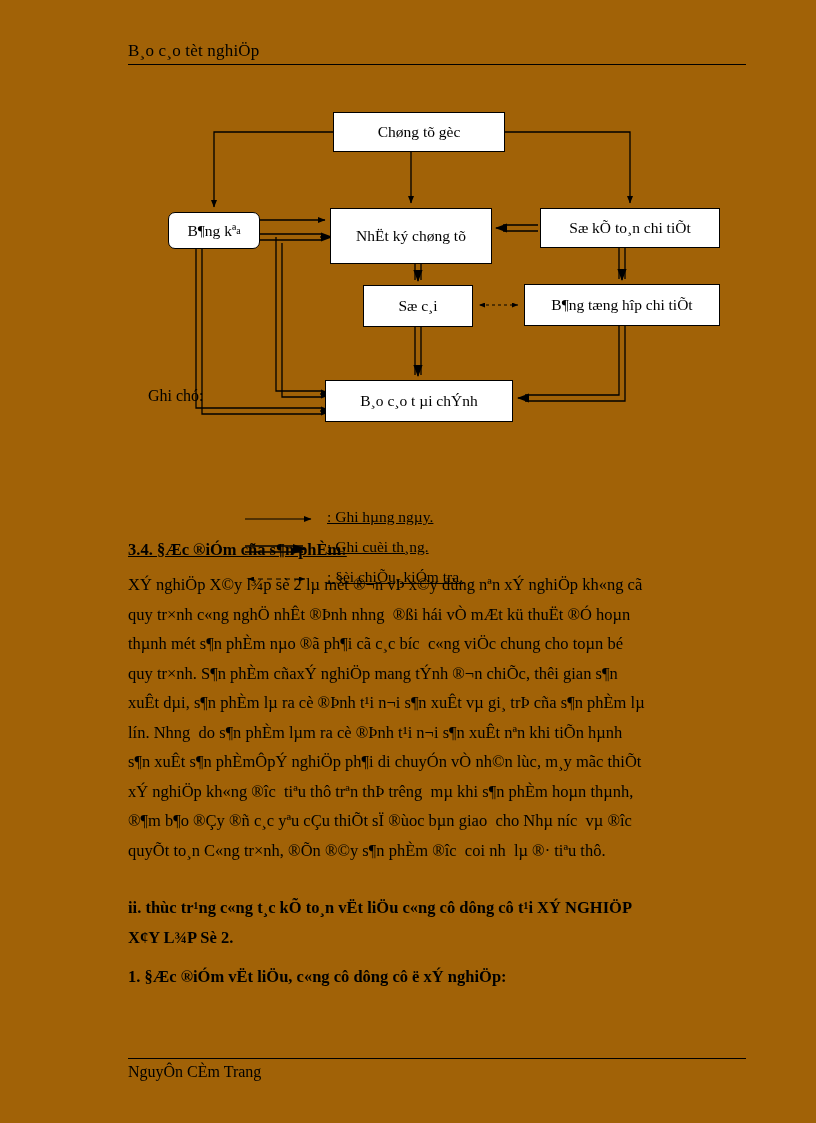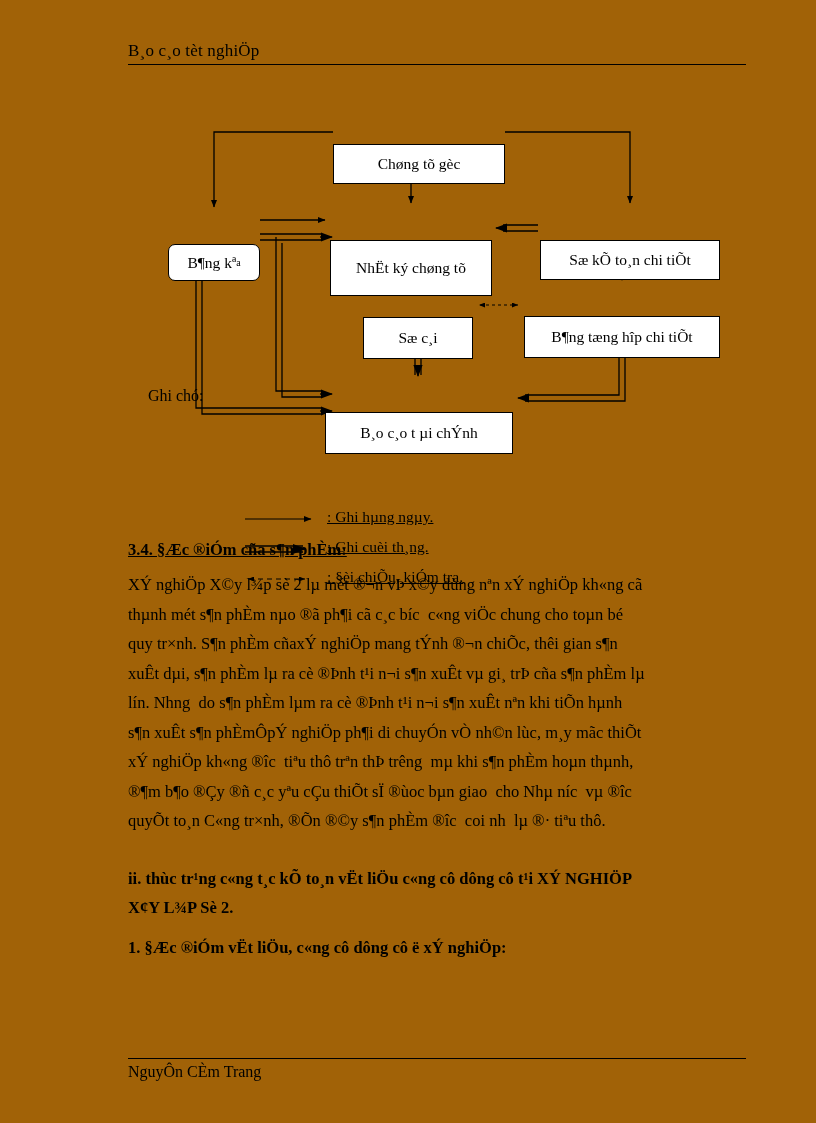--- a/index.html
+++ b/index.html
@@ -58,21 +58,20 @@
     border: 1.3px solid #000;
     background: #fff;
     display: flex;
     align-items: center;
     justify-content: center;
     font-size: 15.5px;
     line-height: 1.1;
     white-space: nowrap;
     box-sizing: border-box;
     z-index: 3;
-    margin-top: 32px;
   }
 
   #box-chung-tu-goc { left: 333px; top: 17px;  width: 172px; height: 40px; }
   #box-bang-ke      { left: 168px; top: 117px; width: 92px;  height: 37px; border-radius: 7px; }
   #box-nhat-ky      { left: 330px; top: 113px; width: 162px; height: 56px; }
   #box-so-ke-toan   { left: 540px; top: 113px; width: 180px; height: 40px; }
   #box-so-cai       { left: 363px; top: 190px; width: 110px; height: 42px; }
   #box-bang-tong    { left: 524px; top: 189px; width: 196px; height: 42px; }
   #box-bao-cao      { left: 325px; top: 285px; width: 188px; height: 42px; }
 
@@ -341,20 +340,23 @@
   </div>
 
   <div class="body-wrap">
 
     <div class="sec-head">3.4. §Æc ®iÓm cña s¶n phÈm:</div>
 
     <div class="para-line just">
       <span>XÝ nghiÖp X©y l¾p sè 2 lµ mét ®¬n vÞ x©y dùng nªn xÝ nghiÖp kh«ng cã</span>
     </div>
     <div class="para-line just">
+      <span>quy tr×nh c«ng nghÖ nhÊt ®Þnh nhng  ®ßi hái vÒ mÆt kü thuËt ®Ó hoµn</span>
+    </div>
+    <div class="para-line just">
       <span>thµnh mét s¶n phÈm nµo ®ã ph¶i cã c¸c bíc  c«ng viÖc chung cho toµn bé</span>
     </div>
     <div class="para-line just">
       <span>quy tr×nh. S¶n phÈm cñaxÝ nghiÖp mang tÝnh ®¬n chiÕc, thêi gian s¶n</span>
     </div>
     <div class="para-line just">
       <span>xuÊt dµi, s¶n phÈm lµ ra cè ®Þnh t¹i n¬i s¶n xuÊt vµ gi¸ trÞ cña s¶n phÈm lµ</span>
     </div>
     <div class="para-line just">
       <span>lín. Nhng  do s¶n phÈm lµm ra cè ®Þnh t¹i n¬i s¶n xuÊt nªn khi tiÕn hµnh</span>

